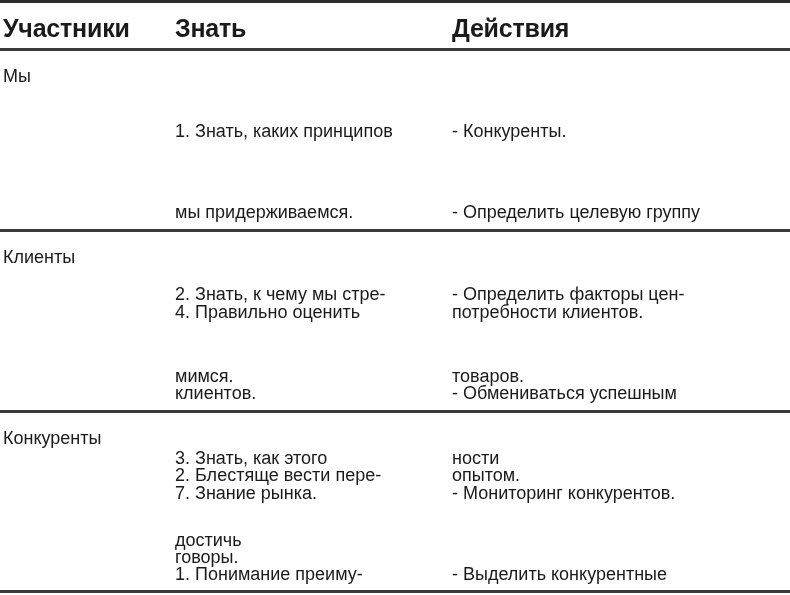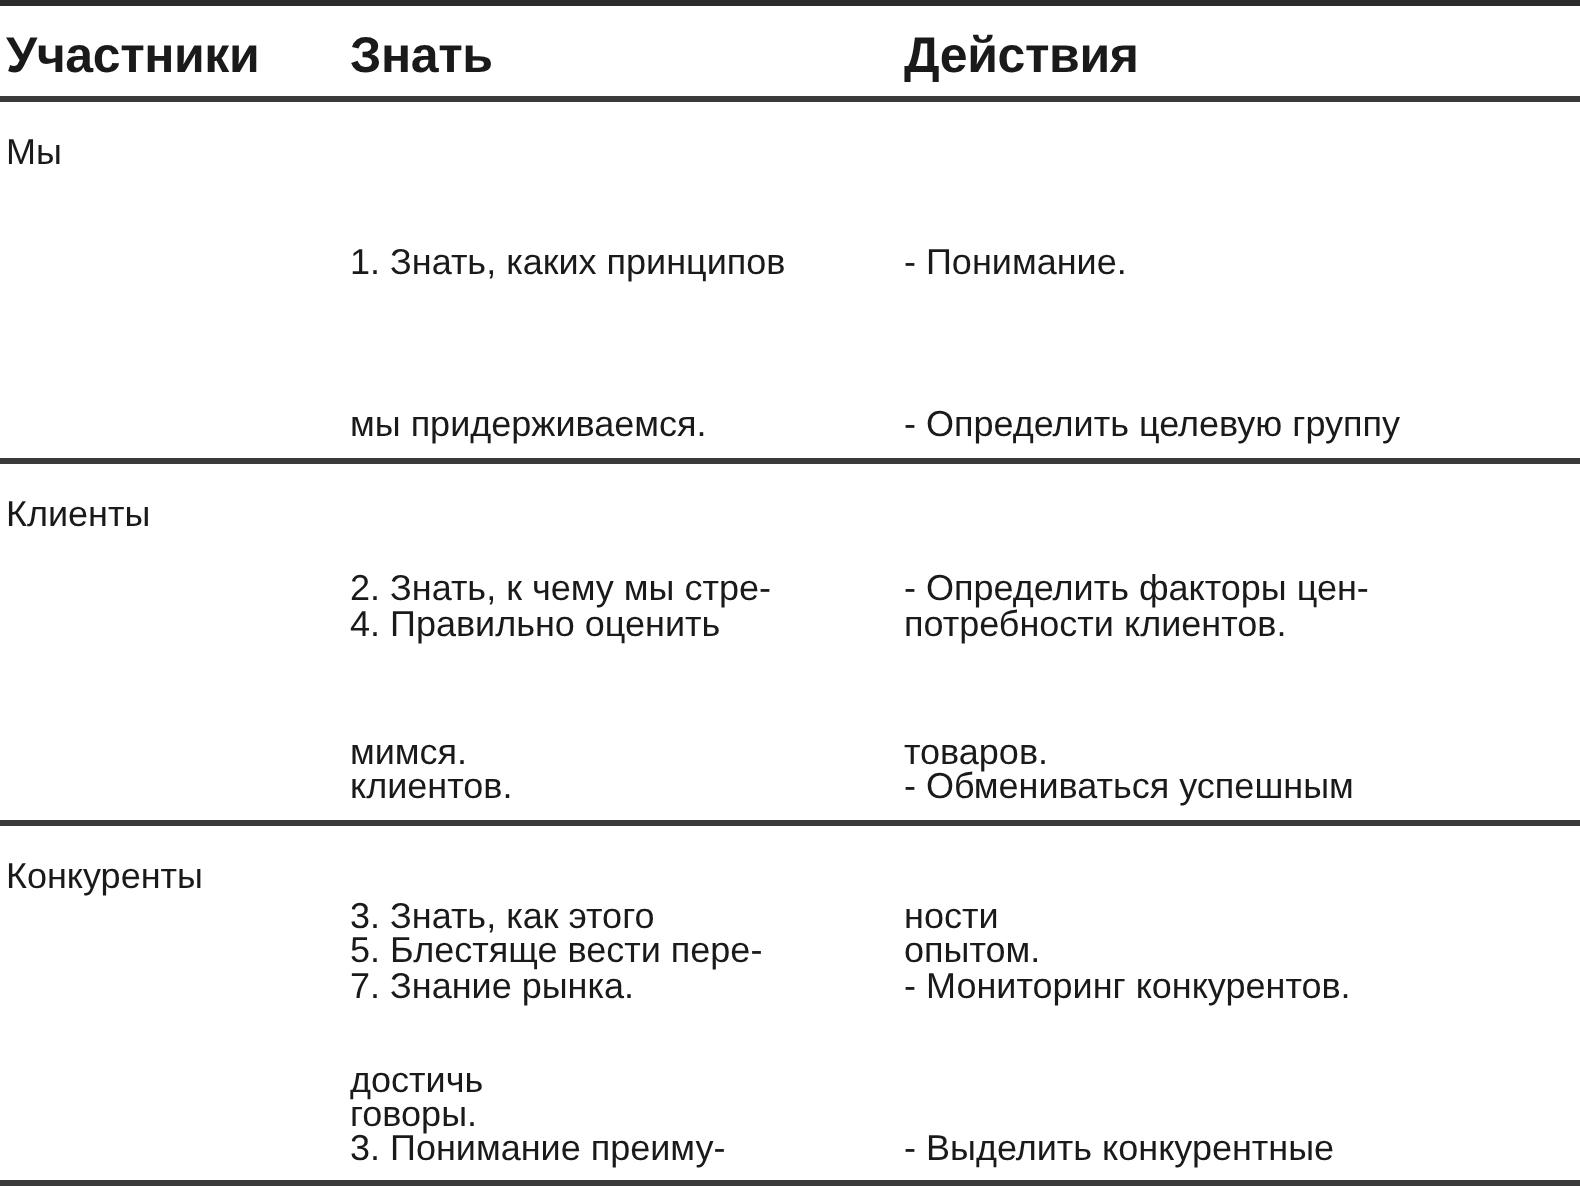--- a/index.html
+++ b/index.html
@@ -35,53 +35,53 @@
     <div class="cell c1">Мы</div>
     <div class="cell c2">
       <span class="line">1. Знать, каких принципов</span>
       <span class="line">мы придерживаемся.</span>
       <span class="line">2. Знать, к чему мы стре-</span>
       <span class="line">мимся.</span>
       <span class="line">3. Знать, как этого</span>
       <span class="line">достичь</span>
     </div>
     <div class="cell c3">
-      <span class="line">- Понимание.</span>
+      <span class="line">- Конкуренты.</span>
       <span class="line">- Определить целевую группу</span>
       <span class="line">- Определить факторы цен-</span>
       <span class="line">товаров.</span>
       <span class="line">ности</span>
     </div>
   </div>
   <div class="rule-row" style="top:229px;"></div>
 
   <div class="row" style="top:244px;">
     <div class="cell c1">Клиенты</div>
     <div class="cell c2">
       <span class="line">4. Правильно оценить</span>
       <span class="line">клиентов.</span>
-      <span class="line">5. Блестяще вести пере-</span>
+      <span class="line">2. Блестяще вести пере-</span>
       <span class="line">говоры.</span>
       
       
     </div>
     <div class="cell c3">
       <span class="line">потребности клиентов.</span>
       <span class="line">- Обмениваться успешным</span>
       <span class="line">опытом.</span>
       
     </div>
   </div>
   <div class="rule-row" style="top:410px;"></div>
 
   <div class="row" style="top:425px;">
     <div class="cell c1">Конкуренты</div>
     <div class="cell c2">
       <span class="line">7. Знание рынка.</span>
-      <span class="line">3. Понимание преиму-</span>
+      <span class="line">1. Понимание преиму-</span>
       
       
       
       
     </div>
     <div class="cell c3">
       <span class="line">- Мониторинг конкурентов.</span>
       <span class="line">- Выделить конкурентные</span>
       
       

